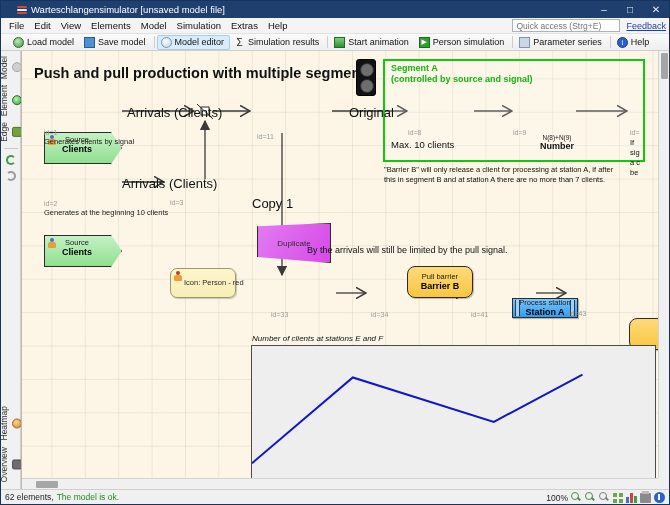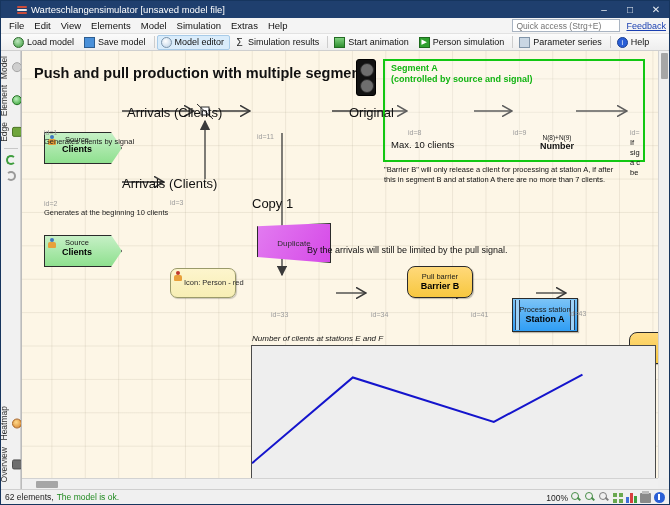--- a/index.html
+++ b/index.html
@@ -606,21 +606,21 @@
           <div class="dup-txt">Duplicate</div>
         </div>
         <div class="el-label-id" style="left:235px; top:82px;">id=11</div>
 
         <div class="el box-barrier" style="left:385px; top:44px; width:66px; height:32px;">
           <div class="bx-top">Pull barrier</div>
           <div class="bx-name">Barrier B</div>
         </div>
         <div class="el-label-id" style="left:386px; top:78px;">id=8</div>
 
-        <div class="el box-station" style="left:490px; top:44px; width:66px; height:34px;">
+        <div class="el box-station" style="left:490px; top:44px; width:66px; height:20px;">
           <div class="bx-top">Process station</div>
           <div class="bx-name">Station A</div>
         </div>
         <div class="el-label-id" style="left:491px; top:78px;">id=9</div>
 
         <div class="num-annot" style="left:500px; top:83px; width:70px;">
           <div class="top">N(8)+N(9)</div>
           <div class="main">Number</div>
         </div>
 

